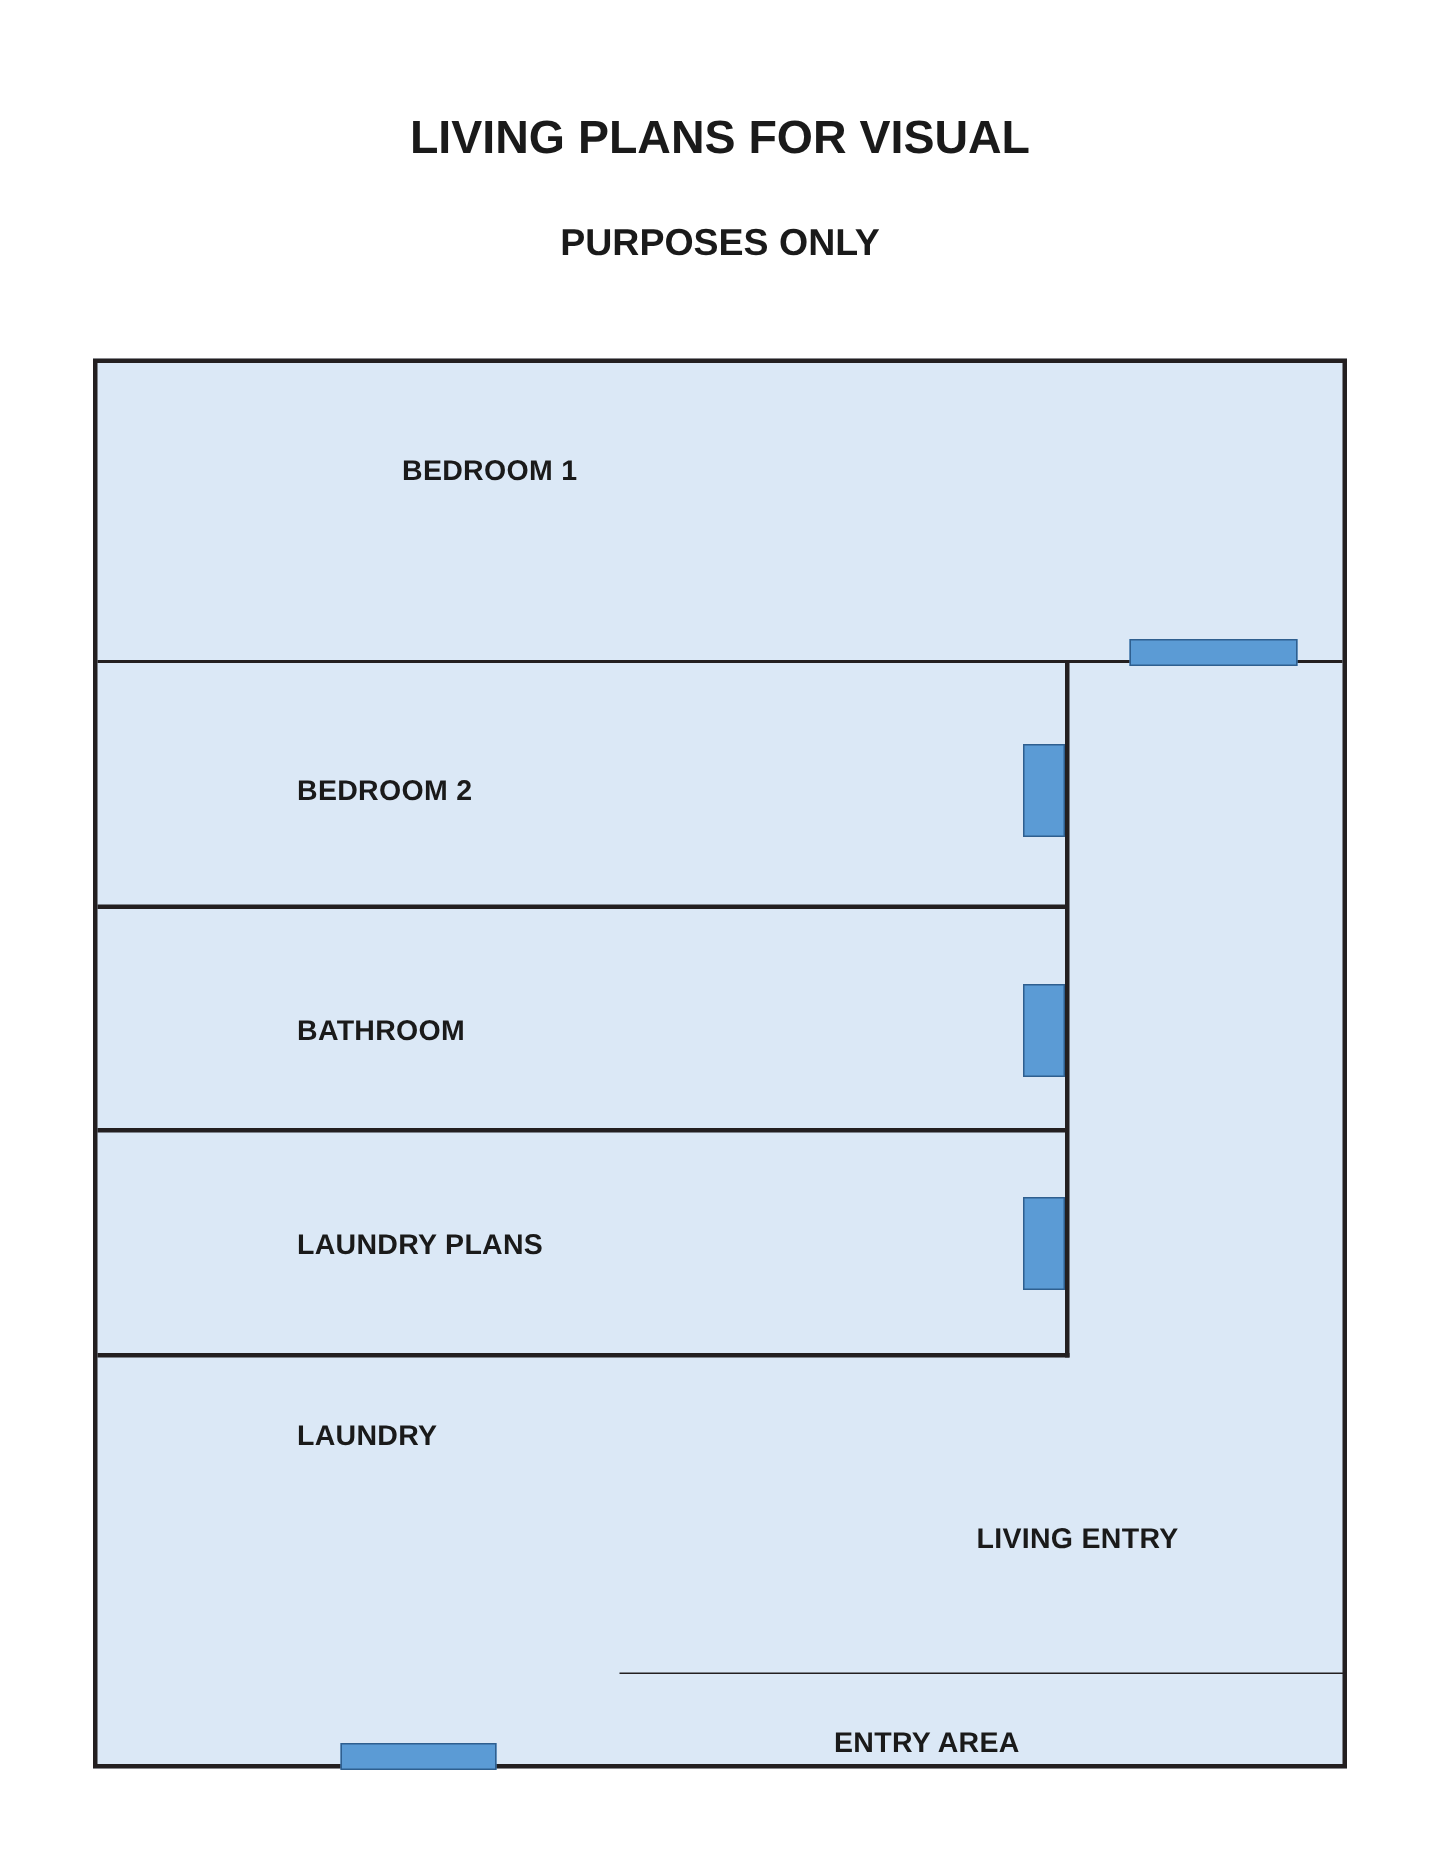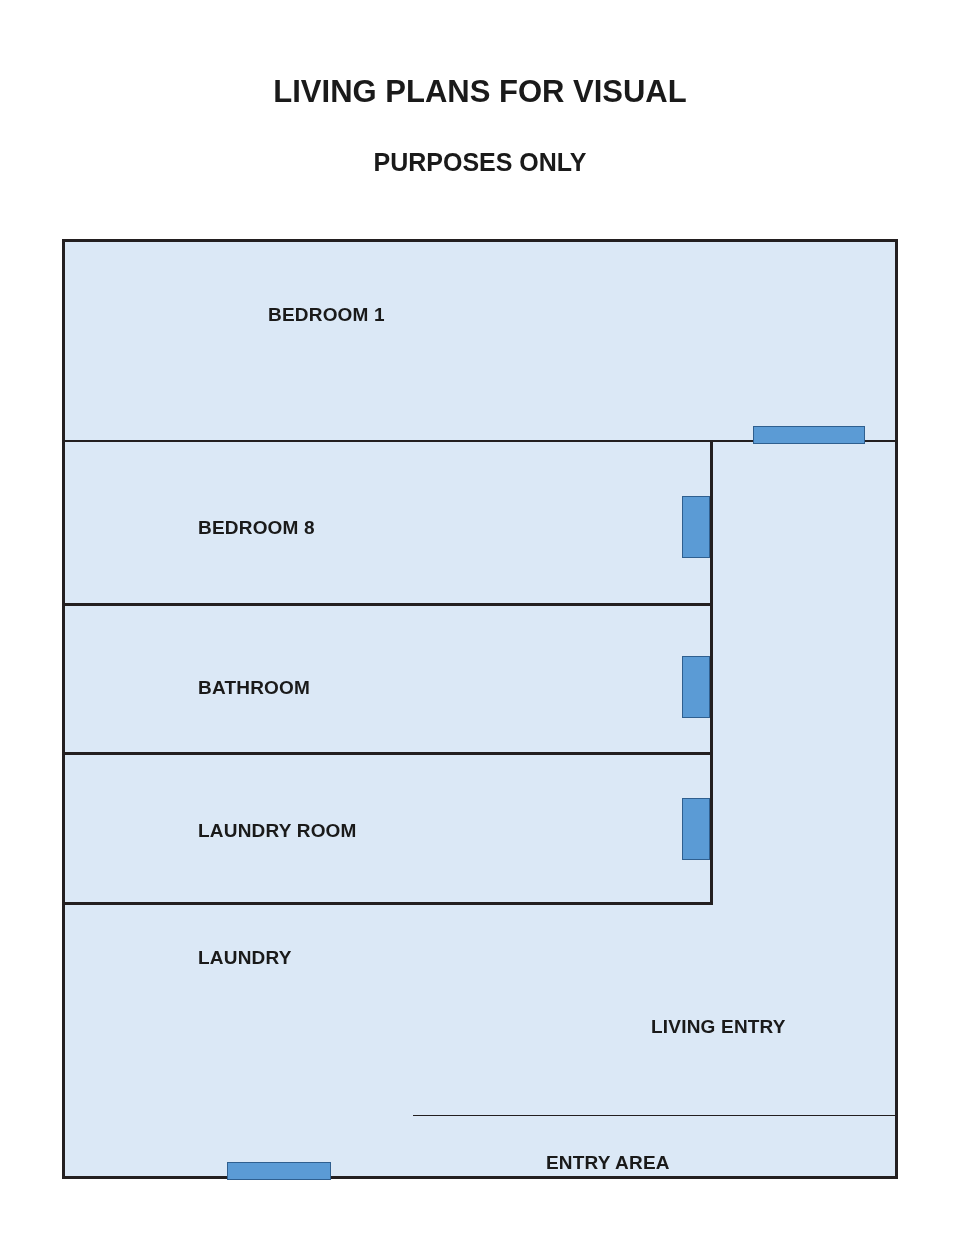--- a/index.html
+++ b/index.html
@@ -84,20 +84,20 @@
 
   <div class="wall-thin" style="left:348px; top:873px; width:485px; height:1px;"></div>
 
   <div class="door" style="left:688px; top:184px; width:112px; height:18px;"></div>
   <div class="door" style="left:617px; top:254px; width:28px; height:62px;"></div>
   <div class="door" style="left:617px; top:414px; width:28px; height:62px;"></div>
   <div class="door" style="left:617px; top:556px; width:28px; height:62px;"></div>
   <div class="door" style="left:162px; top:920px; width:104px; height:18px;"></div>
 
   <div class="room-label" style="left:173px; top:62px;margin-left:30px;">BEDROOM 1</div>
-  <div class="room-label" style="left:133px; top:275px;">BEDROOM 8</div>
+  <div class="room-label" style="left:133px; top:275px;">BEDROOM 2</div>
   <div class="room-label" style="left:133px; top:435px;text-align:center;">BATHROOM</div>
-  <div class="room-label" style="left:133px; top:578px;">LAUNDRY ROOM</div>
+  <div class="room-label" style="left:133px; top:578px;">LAUNDRY PLANS</div>
   <div class="room-label" style="left:133px; top:705px;">LAUNDRY</div>
   <div class="room-label" style="left:586px; top:774px;">LIVING ENTRY</div>
-  <div class="room-label" style="left:481px; top:910px;">ENTRY AREA</div>
+  <div class="room-label" style="left:491px; top:910px;">ENTRY AREA</div>
 
 </div>
 
 </body></html>

